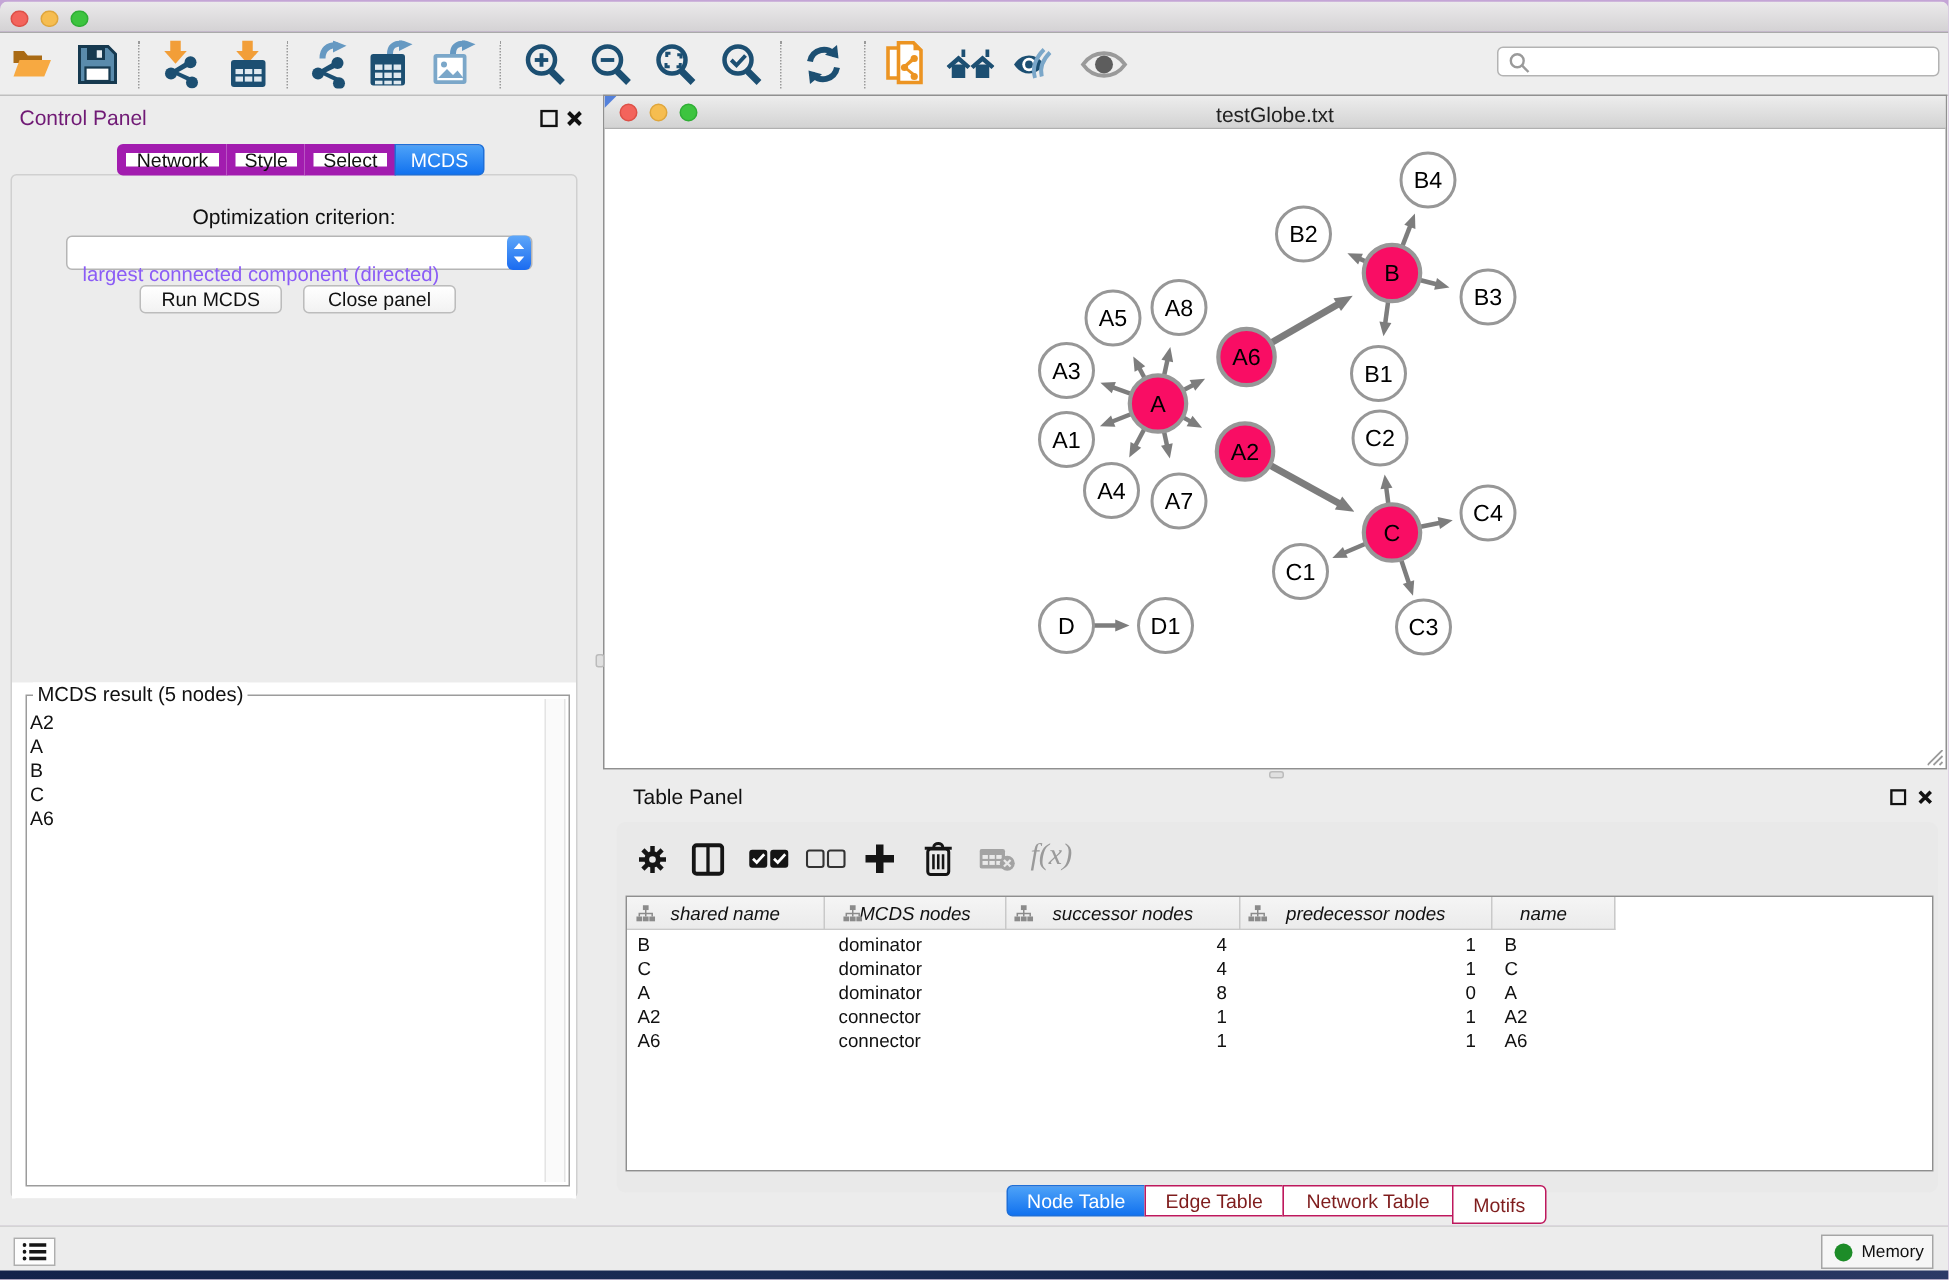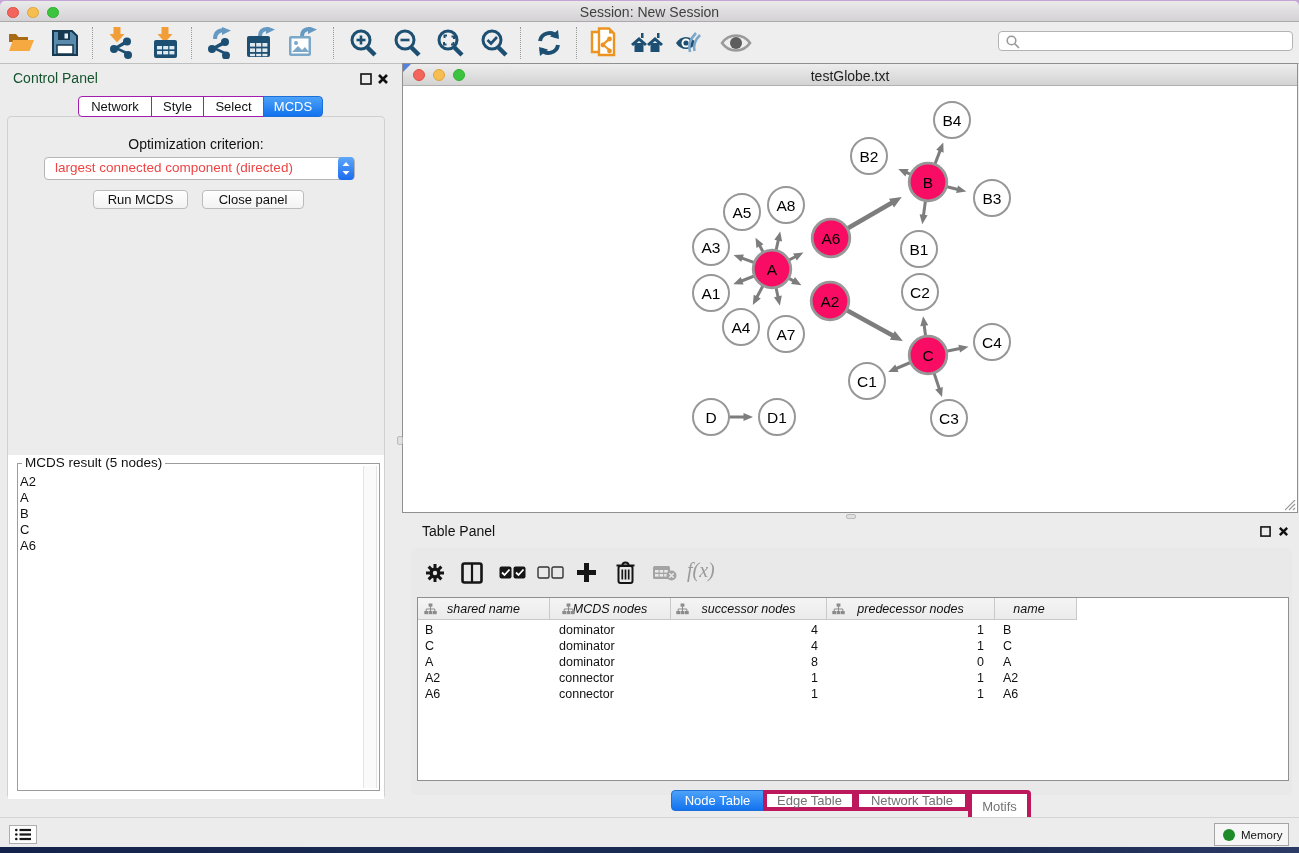--- a/index.html
+++ b/index.html
@@ -23,34 +23,34 @@
 .tsep { position:absolute; top:5px; height:32px; width:0;
   border-left:1px dotted #9a9a9a; }
 .ticon { position:absolute; top:0; height:42px; display:flex; align-items:center; justify-content:center; }
 #search { position:absolute; left:998px; top:9px; width:295px; height:20px;
   background:#fff; border:1px solid #b3b3b3; border-radius:4px; }
 
 
 #mainbg { left:0; top:64px; width:1299px; height:753px; background:#ececec; }
 
 
-#cp-title { left:13px; top:70px; font-size:14px; color:#14532d; }
+#cp-title { left:13px; top:70px; font-size:14px; color:#701a75; }
 #cp-tabs { left:78px; top:96px; height:21px; display:flex; }
 .tab { height:21px; font-size:13px; color:#111; background:#fff;
-  border:1px solid #a21caf; display:flex; align-items:center; justify-content:center; padding:0 14px; margin-left:-1px; }
+  border:6px solid #a21caf; display:flex; align-items:center; justify-content:center; padding:0 14px; margin-left:-1px; }
 .tab.first { border-radius:4px 0 0 4px; margin-left:0; }
 .tab.sel { background:linear-gradient(#4da2f8,#1272ef); color:#fff; border:1px solid #1e6fd8;
   border-radius:0 4px 4px 0;text-align:center; }
 #cp-body { left:7px; top:116px; width:378px; height:683px; background:#ececec;
   border:1px solid #d0d0d0; border-radius:4px; }
 #cp-white { left:8px; top:455px; width:376px; height:344px; background:#fff; }
 #opt-label { left:0; top:136px; width:392px; text-align:center; font-size:14px; color:#111; }
 #combo { left:44px; top:157px; width:311px; height:23px; background:#fff;
   border:1px solid #b5b5b5; border-radius:4px; }
-#combo .ctext { position:absolute; left:10px; top:2px; font-size:13.5px; color:#ef4444; }
+#combo .ctext { position:absolute; left:10px; top:17px; font-size:13.5px; color:#8b5cf6; }
 #combo .stepper { position:absolute; right:0px; top:-1px; width:16px; height:23px;
   background:linear-gradient(#5ea7f9,#1a6bf0); border-radius:4px; }
 .btn { position:absolute; height:19px; background:linear-gradient(#ffffff,#f2f2f2);
   border:1px solid #bcbcbc; border-radius:4px; font-size:13px; color:#111;
   display:flex; align-items:center; justify-content:center; }
 #mcds-box { left:17px; top:463px; width:363px; height:328px; border:1px solid #9c9c9c; background:#fff; }
 #mcds-label { left:22px; top:455px; font-size:13.5px; color:#111; background:#fff; padding:0 3px; }
 #mcds-list { left:20px; top:474px; font-size:13px; color:#111; line-height:16px; }
 #mcds-sb { left:363px; top:466px; width:14px; height:322px; background:#fafafa;
   border-left:1px solid #e4e4e4; border-right:1px solid #e4e4e4; }
@@ -77,42 +77,41 @@
 #tp-header { position:absolute; left:0; top:0; width:659px; height:22px;
   background:linear-gradient(#f5f5f5,#ebebeb); border-bottom:1px solid #c9c9c9;
   font-size:12.5px; color:#111;font-style:italic; }
 .hcol { position:absolute; top:0; height:22px; border-right:1px solid #c9c9c9; }
 .hcol span { position:absolute; left:0; right:0; top:4px; text-align:center; }
 .trow { position:absolute; font-size:12.5px; color:#111; height:16px; }
 .cell { position:absolute; top:0; }
 
 
 #bt-tabs { left:671px; top:790px; height:21px; display:flex; }
-.btab { height:21px; font-size:13px; color:#737373; background:#fff; border:4px solid #be185d;
+.btab { height:21px; font-size:13px; color:#7f1d1d; background:#fff; border:1px solid #be185d;
   display:flex; align-items:center; justify-content:center; padding:0 13px; margin-left:-1px; }
 .btab.sel { background:linear-gradient(#4da2f8,#1272ef); color:#fff; border:1px solid #1e6fd8;
   border-radius:4px 0 0 4px; margin-left:0; }
 .btab.last { border-radius:0 4px 4px 0; }
 
 
 #statusbar { left:0; top:817px; width:1299px; height:31px; background:#ececec;
   border-top:1px solid #d4d4d4; }
 #sb-left { position:absolute; left:9px; top:7px; width:28px; height:19px; background:#fdfdfd;
   border:1px solid #aeaeae; display:flex; align-items:center; justify-content:center; }
 #sb-mem { position:absolute; right:10px; top:5px; width:75px; height:23px; background:#f6f6f6;
   border:1px solid #a5a5a5; font-size:11.5px; color:#111; display:flex; align-items:center; }
 #bottomstrip { left:0; top:847px; width:1299px; height:6px;
   background:linear-gradient(90deg,#13224a,#1a2c55 40%,#16254c 70%,#2c3a66); }
 </style></head>
 <body>
 <div class="abs" id="titlebar">
   <div class="tl r" style="left:7px;"></div>
   <div class="tl y" style="left:27px;"></div>
   <div class="tl g" style="left:47px;"></div>
-  <div class="title">Session: New Session</div>
 </div>
 <div class="abs" id="toolbar">
 
   <div class="ticon" style="left:7px;width:28px;">
       <svg width="27" height="24" viewBox="0 0 27 24">
     <path d="M1 3 h7 l2.5 3 H20 v5 H1 Z" fill="#a96a14"></path>
     <path d="M1 20 L5 9 h21 l-4.5 11 Z" fill="#f7a941"></path>
       </svg>
     </div>
 

